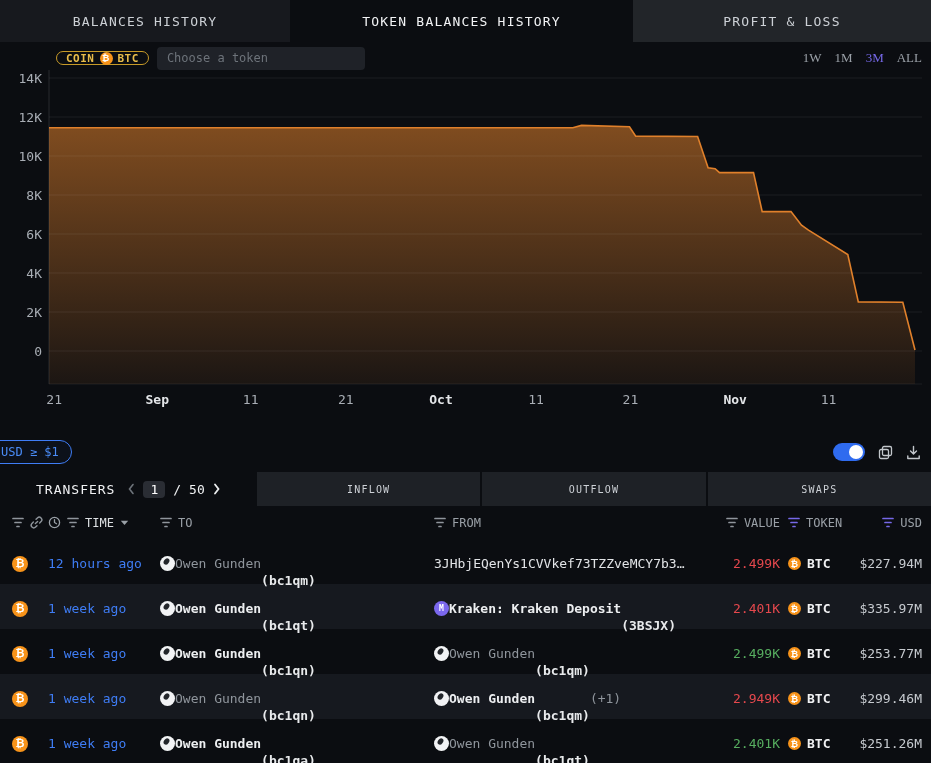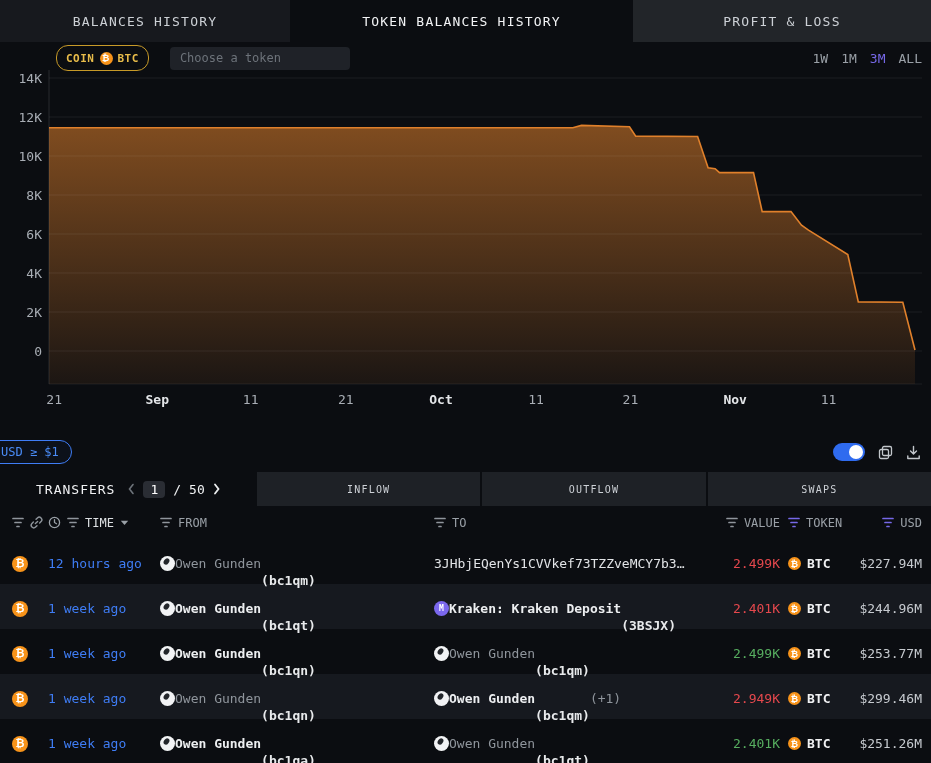--- a/index.html
+++ b/index.html
@@ -15,33 +15,33 @@
          font-size:13px; letter-spacing:1.2px; color:#cdd1d6; cursor:pointer; }
   .tab.t1 { width:290px; background:#17191e; }
   .tab.t2 { width:343px; background:transparent; color:#f3f4f6; }
   .tab.t3 { flex:1; background:#222529; }
   
   .chart-sec { position:relative; height:390px; }
   svg.chart { position:absolute; left:0; top:0; }
   .controls { position:absolute; top:3px; left:0; right:0; height:26px;
               display:flex; align-items:center; z-index:2; }
   .coin-pill { margin-left:56px; display:inline-flex; align-items:center; gap:5px;
-               border:1.5px solid #c79a28; border-radius:12px; height:26px; padding:0 9px;
+               border:1.5px solid #c79a28; border-radius:12px; height:14px; padding:0 9px;
                color:#e8bc4a; font-size:11px; font-weight:bold; letter-spacing:.5px; }
   .btc-ic { display:inline-flex; align-items:center; justify-content:center; flex:none;
             background:#f7931a; color:#fff; border-radius:50%;
             font-family:"DejaVu Sans",sans-serif; font-weight:bold; }
   .btc-ic.sm { width:13px; height:13px; font-size:9px; }
   .btc-ic.md { width:16px; height:16px; font-size:11px; }
-  .token-input { margin-left:21px; width:180px; height:23px; background:#1f2228;
+  .token-input { margin-left:8px; width:208px; height:23px; background:#1f2228;
                  border-radius:4px; display:flex; align-items:center; padding:0 10px;
                  color:#6d737a; font-size:12px; }
   .ranges { margin-left:auto; margin-right:9px; display:flex; gap:13px;
             font-size:13px; color:#9aa0a7; }
-  .ranges .r { cursor:pointer; }
+  .ranges .r { cursor:pointer;font-family:Liberation Serif, serif; }
   .ranges .r.sel { color:#7668e8; }
   
   .filter-row { height:40px; display:flex; align-items:center; }
   .usd-pill { margin-left:-16px; border:1px solid #3f7df6; color:#4a8cf7; border-radius:13px;
               height:24px; display:inline-flex; align-items:center; padding:0 12px 0 16px;
               font-size:12px; background:rgba(63,125,246,0.04); }
   .fr-right { margin-left:auto; display:flex; align-items:center; gap:13px; margin-right:10px; }
   .toggle { width:32px; height:18px; border-radius:9px; background:#2f6bef; position:relative; cursor:pointer; }
   .toggle .knob { position:absolute; right:2px; top:2px; width:14px; height:14px;
                   background:#fff; border-radius:50%; }
@@ -215,27 +215,27 @@
       </svg>
     <span class="lbl-active">TIME</span>
     <svg width="9" height="6" viewBox="0 0 9 6">
       <path d="M0.8 0.8 4.5 5 8.2 0.8z" fill="#9aa0a7"></path>
       </svg>
   </div>
   <div class="th">
     <svg class="fun" width="12" height="11" viewBox="0 0 12 11">
       <path d="M1 1.5h10M3 5.5h6M5 9.5h2" fill="none" stroke="currentColor" stroke-width="1.7" stroke-linecap="round"></path>
       </svg>
+    <span>TO</span>
+  </div>
+  <div class="th">
+    <svg class="fun" width="12" height="11" viewBox="0 0 12 11">
+      <path d="M1 1.5h10M3 5.5h6M5 9.5h2" fill="none" stroke="currentColor" stroke-width="1.7" stroke-linecap="round"></path>
+      </svg>
     <span>FROM</span>
-  </div>
-  <div class="th">
-    <svg class="fun" width="12" height="11" viewBox="0 0 12 11">
-      <path d="M1 1.5h10M3 5.5h6M5 9.5h2" fill="none" stroke="currentColor" stroke-width="1.7" stroke-linecap="round"></path>
-      </svg>
-    <span>TO</span>
   </div>
   <div class="th right">
     <svg class="fun" width="12" height="11" viewBox="0 0 12 11">
       <path d="M1 1.5h10M3 5.5h6M5 9.5h2" fill="none" stroke="currentColor" stroke-width="1.7" stroke-linecap="round"></path>
       </svg>
     <span>VALUE</span>
   </div>
   <div class="th" style="padding-left:8px;">
     <svg class="fun purple" width="12" height="11" viewBox="0 0 12 11">
       <path d="M1 1.5h10M3 5.5h6M5 9.5h2" fill="none" stroke="currentColor" stroke-width="1.7" stroke-linecap="round"></path>
@@ -284,21 +284,21 @@
           <span class="kraken-ic">M</span>
           <span class="name bright">Kraken: Kraken Deposit</span>
           <span class="addr">(3BSJX)</span>
         </span>
       </div>
       <div class="cell val red">2.401K</div>
       <div class="cell tok">
         <span class="btc-ic sm">₿</span>
         <span>BTC</span>
       </div>
-      <div class="cell usd">$244.96M</div>
+      <div class="cell usd">$335.97M</div>
     </div>
     <div class="row grid7">
       <div class="cell"><span class="btc-ic md">₿</span></div>
       <div class="cell"><span class="time-link">1 week ago</span></div>
       <div class="cell">
         <span class="ent">
           <span class="owen-ic"></span>
           <span class="name bright">Owen Gunden</span>
           <span class="addr">(bc1qn)</span>
         </span>

